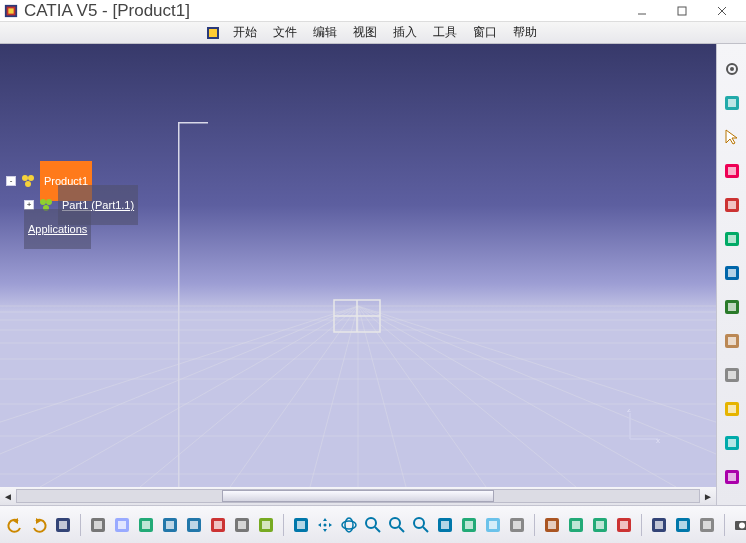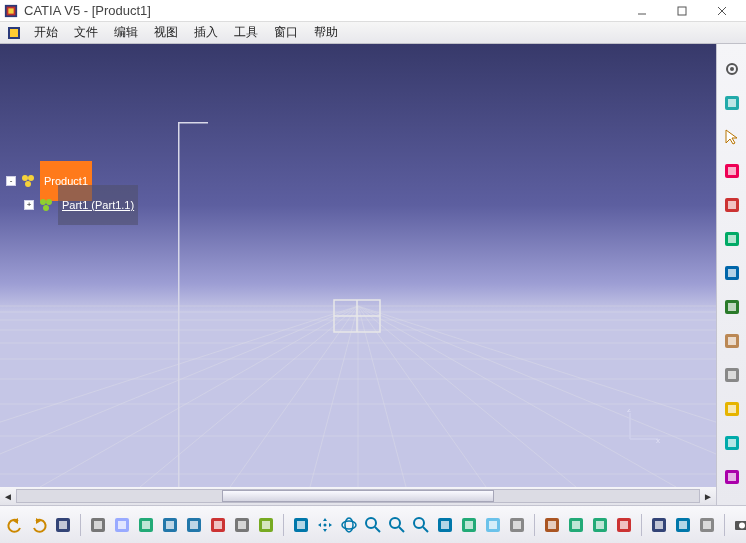--- a/index.html
+++ b/index.html
@@ -1,24 +1,24 @@
 <!DOCTYPE html>
 <html><head>
 <meta charset="utf-8">
 <style>
 * { margin: 0; padding: 0; box-sizing: border-box; font-family: "Microsoft YaHei", Arial, sans-serif; }
 body { width: 746px; height: 543px; overflow: hidden; background: #fff; }
 
 .titlebar { height: 22px; background: #fff; display: flex; align-items: center; padding: 0 4px; border-bottom: 1px solid #ddd; }
 .titlebar .logo { width: 14px; height: 14px; margin-right: 6px; }
-.titlebar .title { font-size: 13px; color: #444; flex: 1; }
+.titlebar .title { font-size: 17px; color: #444; flex: 1; }
 .winbtns { display: flex; gap: 0; }
 .winbtn { width: 40px; height: 20px; display: flex; align-items: center; justify-content: center; font-size: 10px; color: #555; }
 
-.menubar { height: 22px; background: linear-gradient(#f6f6f6,#e8e8ec); display: flex; align-items: center; padding: 0 2px; border-bottom: 1px solid #c0c0c8; font-size: 12px; }
+.menubar { height: 22px; background: linear-gradient(#f6f6f6,#e8e8ec); display: flex; align-items: center; padding: 0 2px; border-bottom: 1px solid #c0c0c8; font-size: 12px; justify-content: center; }
 .menubar .app-icon { width: 16px; height: 16px; margin: 0 4px; }
 .menu-item { padding: 2px 8px; color: #222; cursor: default; }
 
 .workspace { position: relative; height: 461px; display: flex; }
 .viewport { position: relative; flex: 1; overflow: hidden; }
 .sky { position:absolute; inset:0; background: linear-gradient(#37396a 0%, #5d5fa0 35%, #9d9ed4 52%, #c5c6e6 58%); }
 .grid-canvas { position:absolute; left:0; right:0; bottom:18px; top:0; }
 .scroll-h { position:absolute; left:0; right:0; bottom:0; height:18px; background: linear-gradient(#f5f5f8,#e3e3ea); display:flex; align-items:center; }
 .scroll-h .arrow { width:16px; height:16px; display:flex; align-items:center; justify-content:center; color:#333; font-size:10px;}
 .scroll-h .track { flex:1; height:14px; background:#dcdce4; border:1px solid #bcbcca; position:relative;}
@@ -165,20 +165,24 @@
         <span class="tree-expander">+</span>
         <span class="tree-icon">
             <svg width="16" height="16">
               <circle cx="5" cy="5" r="3" fill="#8fcf2e"></circle>
               <circle cx="11" cy="5" r="3" fill="#8fcf2e"></circle>
               <circle cx="8" cy="11" r="3" fill="#8fcf2e"></circle>
             </svg>
           </span>
         <span class="tree-label dim">Part1 (Part1.1)</span>
       </div>
+      <div class="tree-row">
+        <span class="tree-indent"></span>
+        <span class="tree-label dim">Applications</span>
+      </div>
     </div>
 
     <div class="scroll-h">
       <div class="arrow">◄</div>
       <div class="track">
         <div class="thumb"></div>
       </div>
       <div class="arrow">►</div>
     </div>
   </div>

